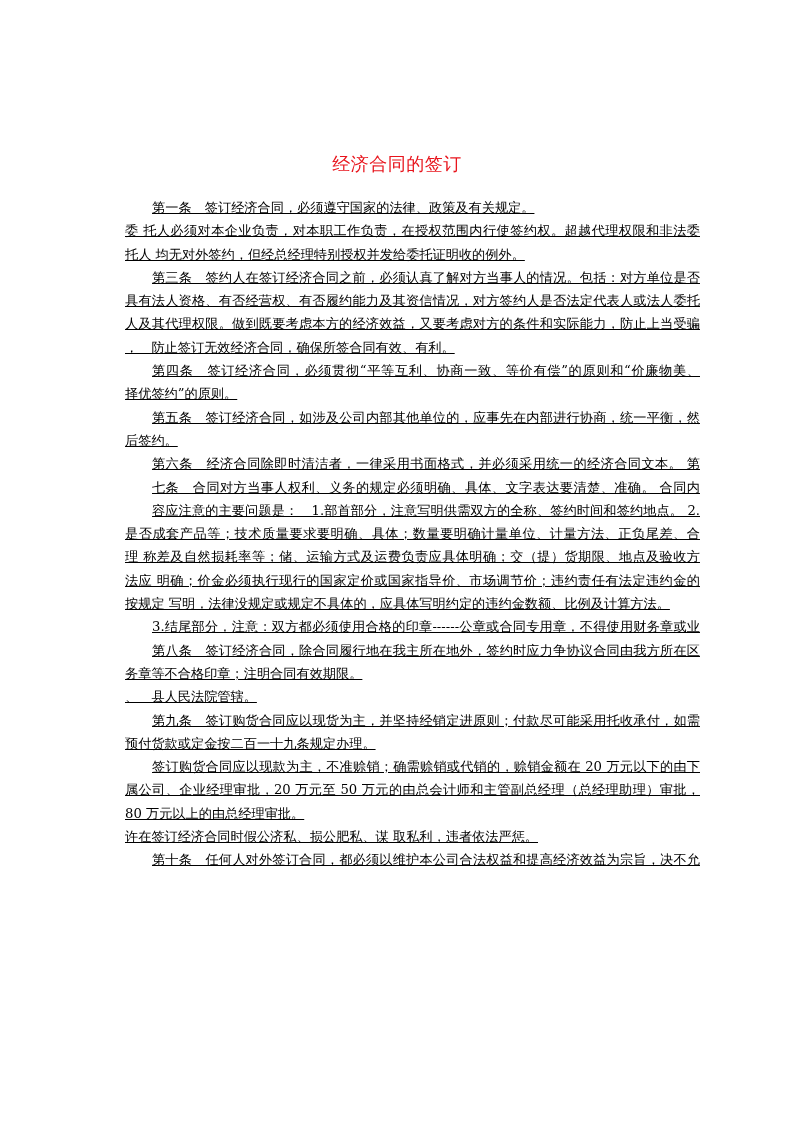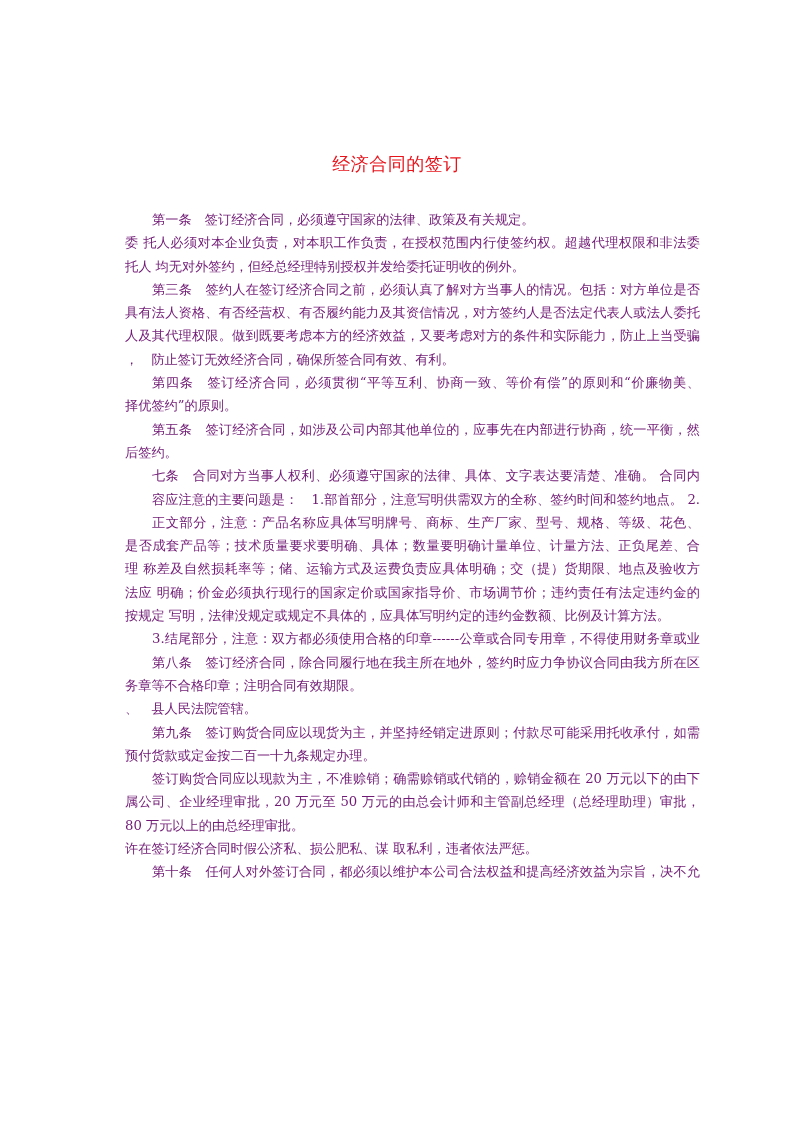--- a/index.html
+++ b/index.html
@@ -4,23 +4,23 @@
 <style>
   html, body { margin: 0; padding: 0; background: #ffffff; }
   body { width: 794px; height: 1123px; position: relative; overflow: hidden; }
   .page { position: absolute; left: 0; top: 0; width: 794px; height: 1123px; background: #ffffff; }
   .title {
     position: absolute; left: 0; top: 151px; width: 794px; text-align: center;
     font-family: "DejaVu Sans", "Liberation Sans", sans-serif;
     font-size: 18px; line-height: 26px; color: #e8141c; letter-spacing: 0.5px;
   }
   .body {
-    position: absolute; left: 125px; top: 208px; width: 575px;
+    position: absolute; left: 125px; top: 196px; width: 575px;
     font-family: "DejaVu Serif", "Liberation Serif", serif;
-    font-size: 13.2px; color: #701a75;
+    font-size: 13.2px; color: #000000; text-decoration: underline;
   }
   .line { height: 23.3px; line-height: 23.3px; white-space: nowrap; overflow: visible; }
   .line.indent { padding-left: 27px; }
   .line.justify { text-align: justify; text-align-last: justify; }
 </style>
 </head>
 <body>
 
 <div class="page">
   <div class="title">经济合同的签订</div>
@@ -29,23 +29,23 @@
       <div class="line justify">委 托人必须对本企业负责，对本职工作负责，在授权范围内行使签约权。超越代理权限和非法委</div>
       <div class="line">托人 均无对外签约，但经总经理特别授权并发给委托证明收的例外。</div>
       <div class="line indent justify">第三条　签约人在签订经济合同之前，必须认真了解对方当事人的情况。包括：对方单位是否</div>
       <div class="line justify">具有法人资格、有否经营权、有否履约能力及其资信情况，对方签约人是否法定代表人或法人委托</div>
       <div class="line justify">人及其代理权限。做到既要考虑本方的经济效益，又要考虑对方的条件和实际能力，防止上当受骗</div>
       <div class="line">，　防止签订无效经济合同，确保所签合同有效、有利。</div>
       <div class="line indent justify">第四条　签订经济合同，必须贯彻“平等互利、协商一致、等价有偿”的原则和“价廉物美、</div>
       <div class="line">择优签约”的原则。</div>
       <div class="line indent justify">第五条　签订经济合同，如涉及公司内部其他单位的，应事先在内部进行协商，统一平衡，然</div>
       <div class="line">后签约。</div>
-      <div class="line indent justify">七条　合同对方当事人权利、必须遵守国家的法律、具体、文字表达要清楚、准确。 合同内</div>
+      <div class="line indent justify">第六条　经济合同除即时清洁者，一律采用书面格式，并必须采用统一的经济合同文本。 第</div>
+      <div class="line indent justify">七条　合同对方当事人权利、义务的规定必须明确、具体、文字表达要清楚、准确。 合同内</div>
       <div class="line indent justify">容应注意的主要问题是：　1.部首部分，注意写明供需双方的全称、签约时间和签约地点。 2.</div>
-      <div class="line indent justify">正文部分，注意：产品名称应具体写明牌号、商标、生产厂家、型号、规格、等级、花色、</div>
       <div class="line justify">是否成套产品等；技术质量要求要明确、具体；数量要明确计量单位、计量方法、正负尾差、合</div>
       <div class="line justify">理 称差及自然损耗率等；储、运输方式及运费负责应具体明确；交（提）货期限、地点及验收方</div>
       <div class="line justify">法应 明确；价金必须执行现行的国家定价或国家指导价、市场调节价；违约责任有法定违约金的</div>
       <div class="line">按规定 写明，法律没规定或规定不具体的，应具体写明约定的违约金数额、比例及计算方法。</div>
       <div class="line indent justify">3.结尾部分，注意：双方都必须使用合格的印章------公章或合同专用章，不得使用财务章或业</div>
       <div class="line indent justify">第八条　签订经济合同，除合同履行地在我主所在地外，签约时应力争协议合同由我方所在区</div>
       <div class="line">务章等不合格印章；注明合同有效期限。</div>
       <div class="line">、　县人民法院管辖。</div>
       <div class="line indent justify">第九条　签订购货合同应以现货为主，并坚持经销定进原则；付款尽可能采用托收承付，如需</div>
       <div class="line">预付货款或定金按二百一十九条规定办理。</div>

